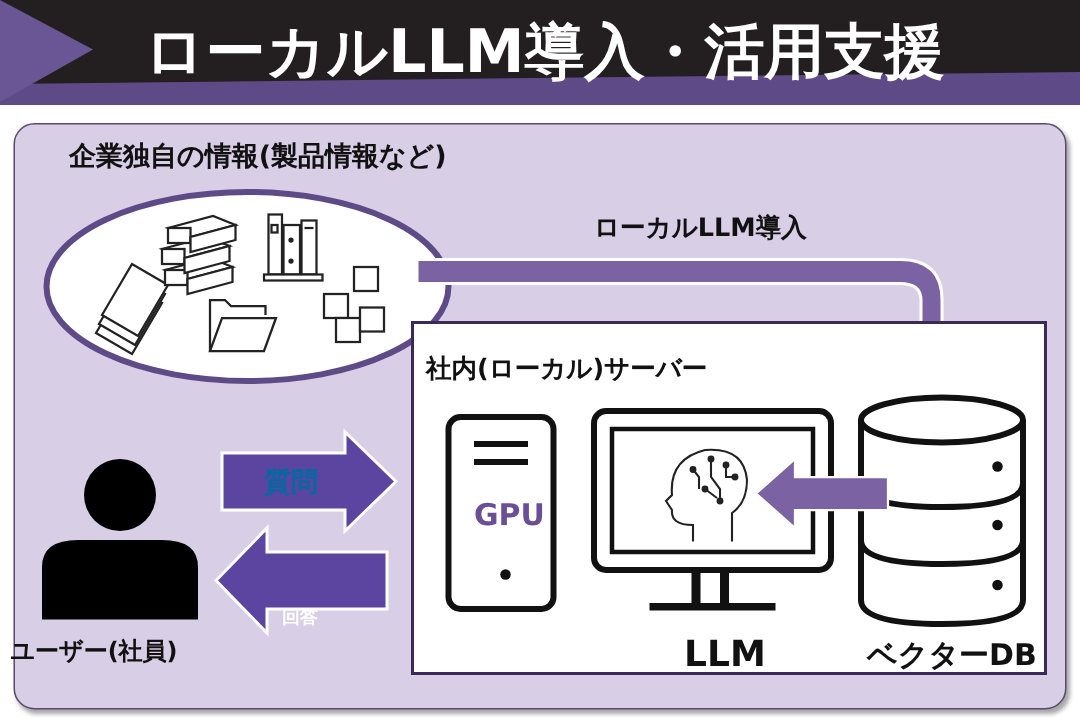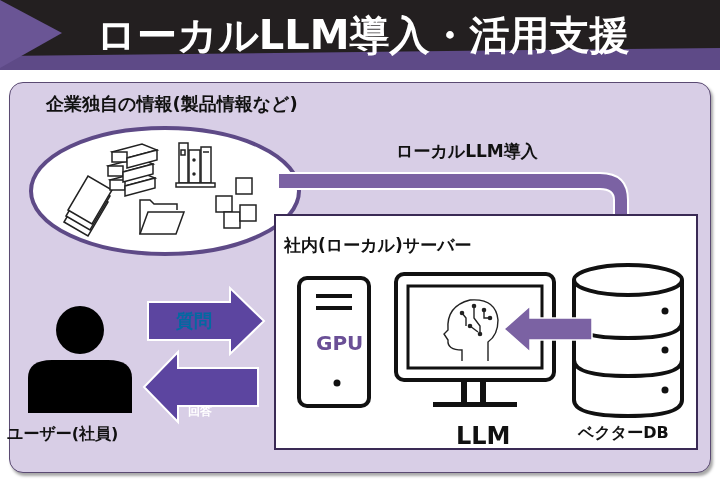--- a/index.html
+++ b/index.html
@@ -138,18 +138,18 @@
   </g>
 
   <g fill="#000">
     <circle cx="80" cy="330" r="24"></circle>
     <path d="M28,413 L28,378 Q28,360 52,360 L108,360 Q132,360 132,378 L132,413 Z"></path>
   </g>
 </svg>
 
 <div class="label" style="left:316px;top:331px;font-size:20px;color:#6a4f96;">GPU</div>
 <div class="label" style="left:456px;top:422px;font-size:24px;">LLM</div>
-<div class="label" style="left:578px;top:423px;font-size:16px;">ベクターDB</div>
+<div class="label" style="left:578px;top:423px;font-size:20px;">ベクターDB</div>
 
 <div class="label" style="left:176px;top:309px;font-size:18px;color:#0369a1;">質問</div>
 <div class="label" style="left:188px;top:375px;font-size:12px;color:#ffffff;margin-top:28px;">回答</div>
 
 <div class="label" style="left:7px;top:424px;font-size:16px;">ユーザー(社員)</div>
 
 </body></html>

